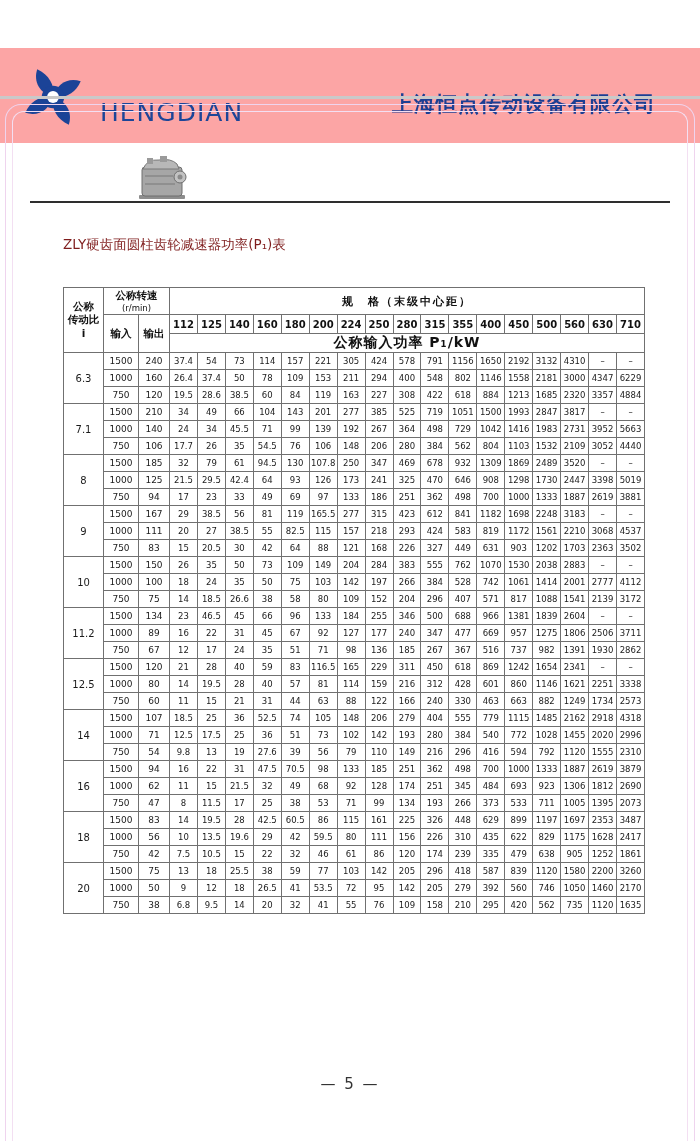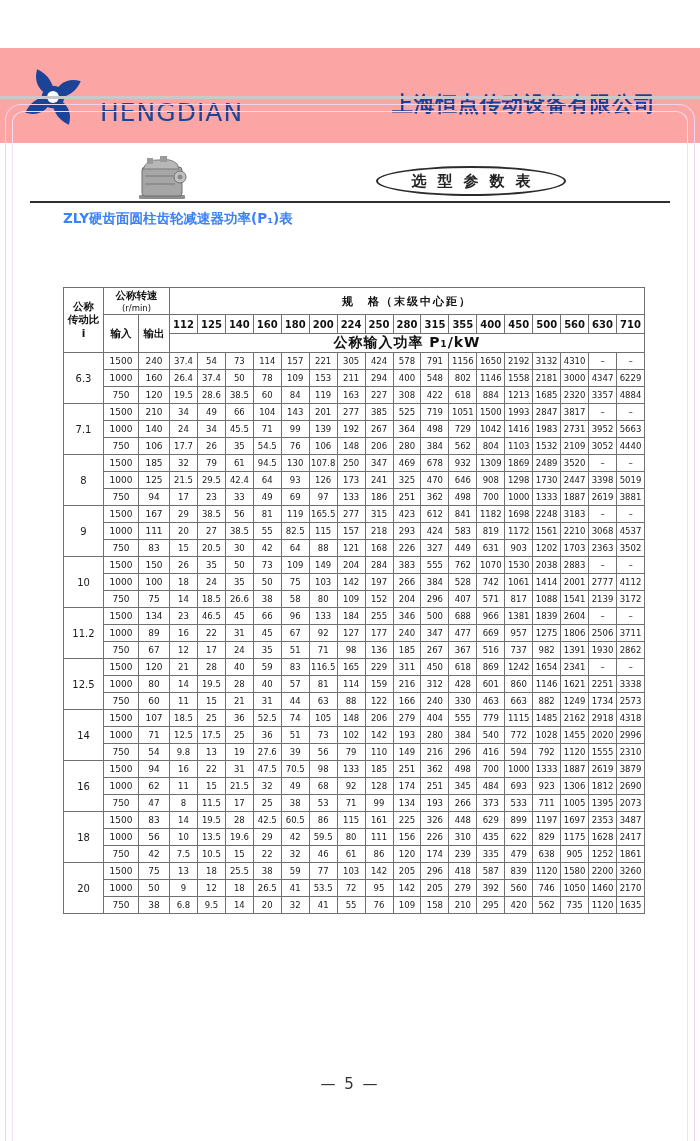--- a/index.html
+++ b/index.html
@@ -25,22 +25,22 @@
   
   .product-img { position:absolute; left:133px; top:155px; width:58px; height:46px; }
   .param-badge { position:absolute; left:376px; top:166px; width:190px; height:30px;
                  border:2px solid #2b2b2b; border-radius:50%/50%;
                  display:flex; align-items:center; justify-content:center; }
   .param-badge span { font-size:15px; font-weight:bold; color:#222; letter-spacing:11px;
                       padding-left:11px; }
   .badge-rule { position:absolute; left:30px; top:201px; width:640px; height:2px; background:#2e2e2e; }
 
   
-  .section-title { position:absolute; left:63px; top:210px; font-size:13.5px; font-weight:bold;
-                   color:#3b82f6; }
+  .section-title { position:absolute; left:63px; top:236px; font-size:13.5px; font-weight:normal;
+                   color:#7f1d1d; }
 
   
   .table-wrap { position:absolute; left:63px; top:258px; }
   table { border-collapse:collapse; table-layout:fixed; width:582px;margin-top:29px; }
   th, td { border:1px solid #707070; text-align:center; vertical-align:middle;
            padding:0; overflow:hidden; white-space:nowrap; }
   thead th { font-weight:bold; color:#111; }
   .th-ratio { font-size:10.5px; white-space:pre-line; line-height:1.25; }
   .th-speed { font-size:10.5px;text-align:center; }
   .th-speed .unit { font-size:8.5px; font-weight:normal; }
@@ -89,23 +89,20 @@
       <path d="M10,14 Q14,4 26,5 Q38,3 44,9 L46,14 Z" fill="#b8b8b8" stroke="#787878" stroke-width="1"></path>
       <rect x="14" y="3" width="6" height="6" fill="#9a9a9a"></rect>
       <rect x="27" y="1" width="7" height="6" fill="#9a9a9a"></rect>
       <circle cx="47" cy="22" r="6" fill="#c2c2c2" stroke="#6f6f6f" stroke-width="1"></circle>
       <circle cx="47" cy="22" r="2.5" fill="#8a8a8a"></circle>
       <rect x="12" y="20" width="28" height="2" fill="#8f8f8f"></rect>
       <rect x="12" y="28" width="30" height="2" fill="#8f8f8f"></rect>
     </svg>
   </div>
 
-  <div class="param-badge">
-    <span>选型参数表</span>
-  </div>
   <div class="badge-rule"></div>
 
   <div class="section-title">ZLY硬齿面圆柱齿轮减速器功率(P₁)表</div>
 
   <div class="table-wrap">
     <table>
       <colgroup>
         <col style="width:40px">
           <col style="width:35px">
           <col style="width:31px">

